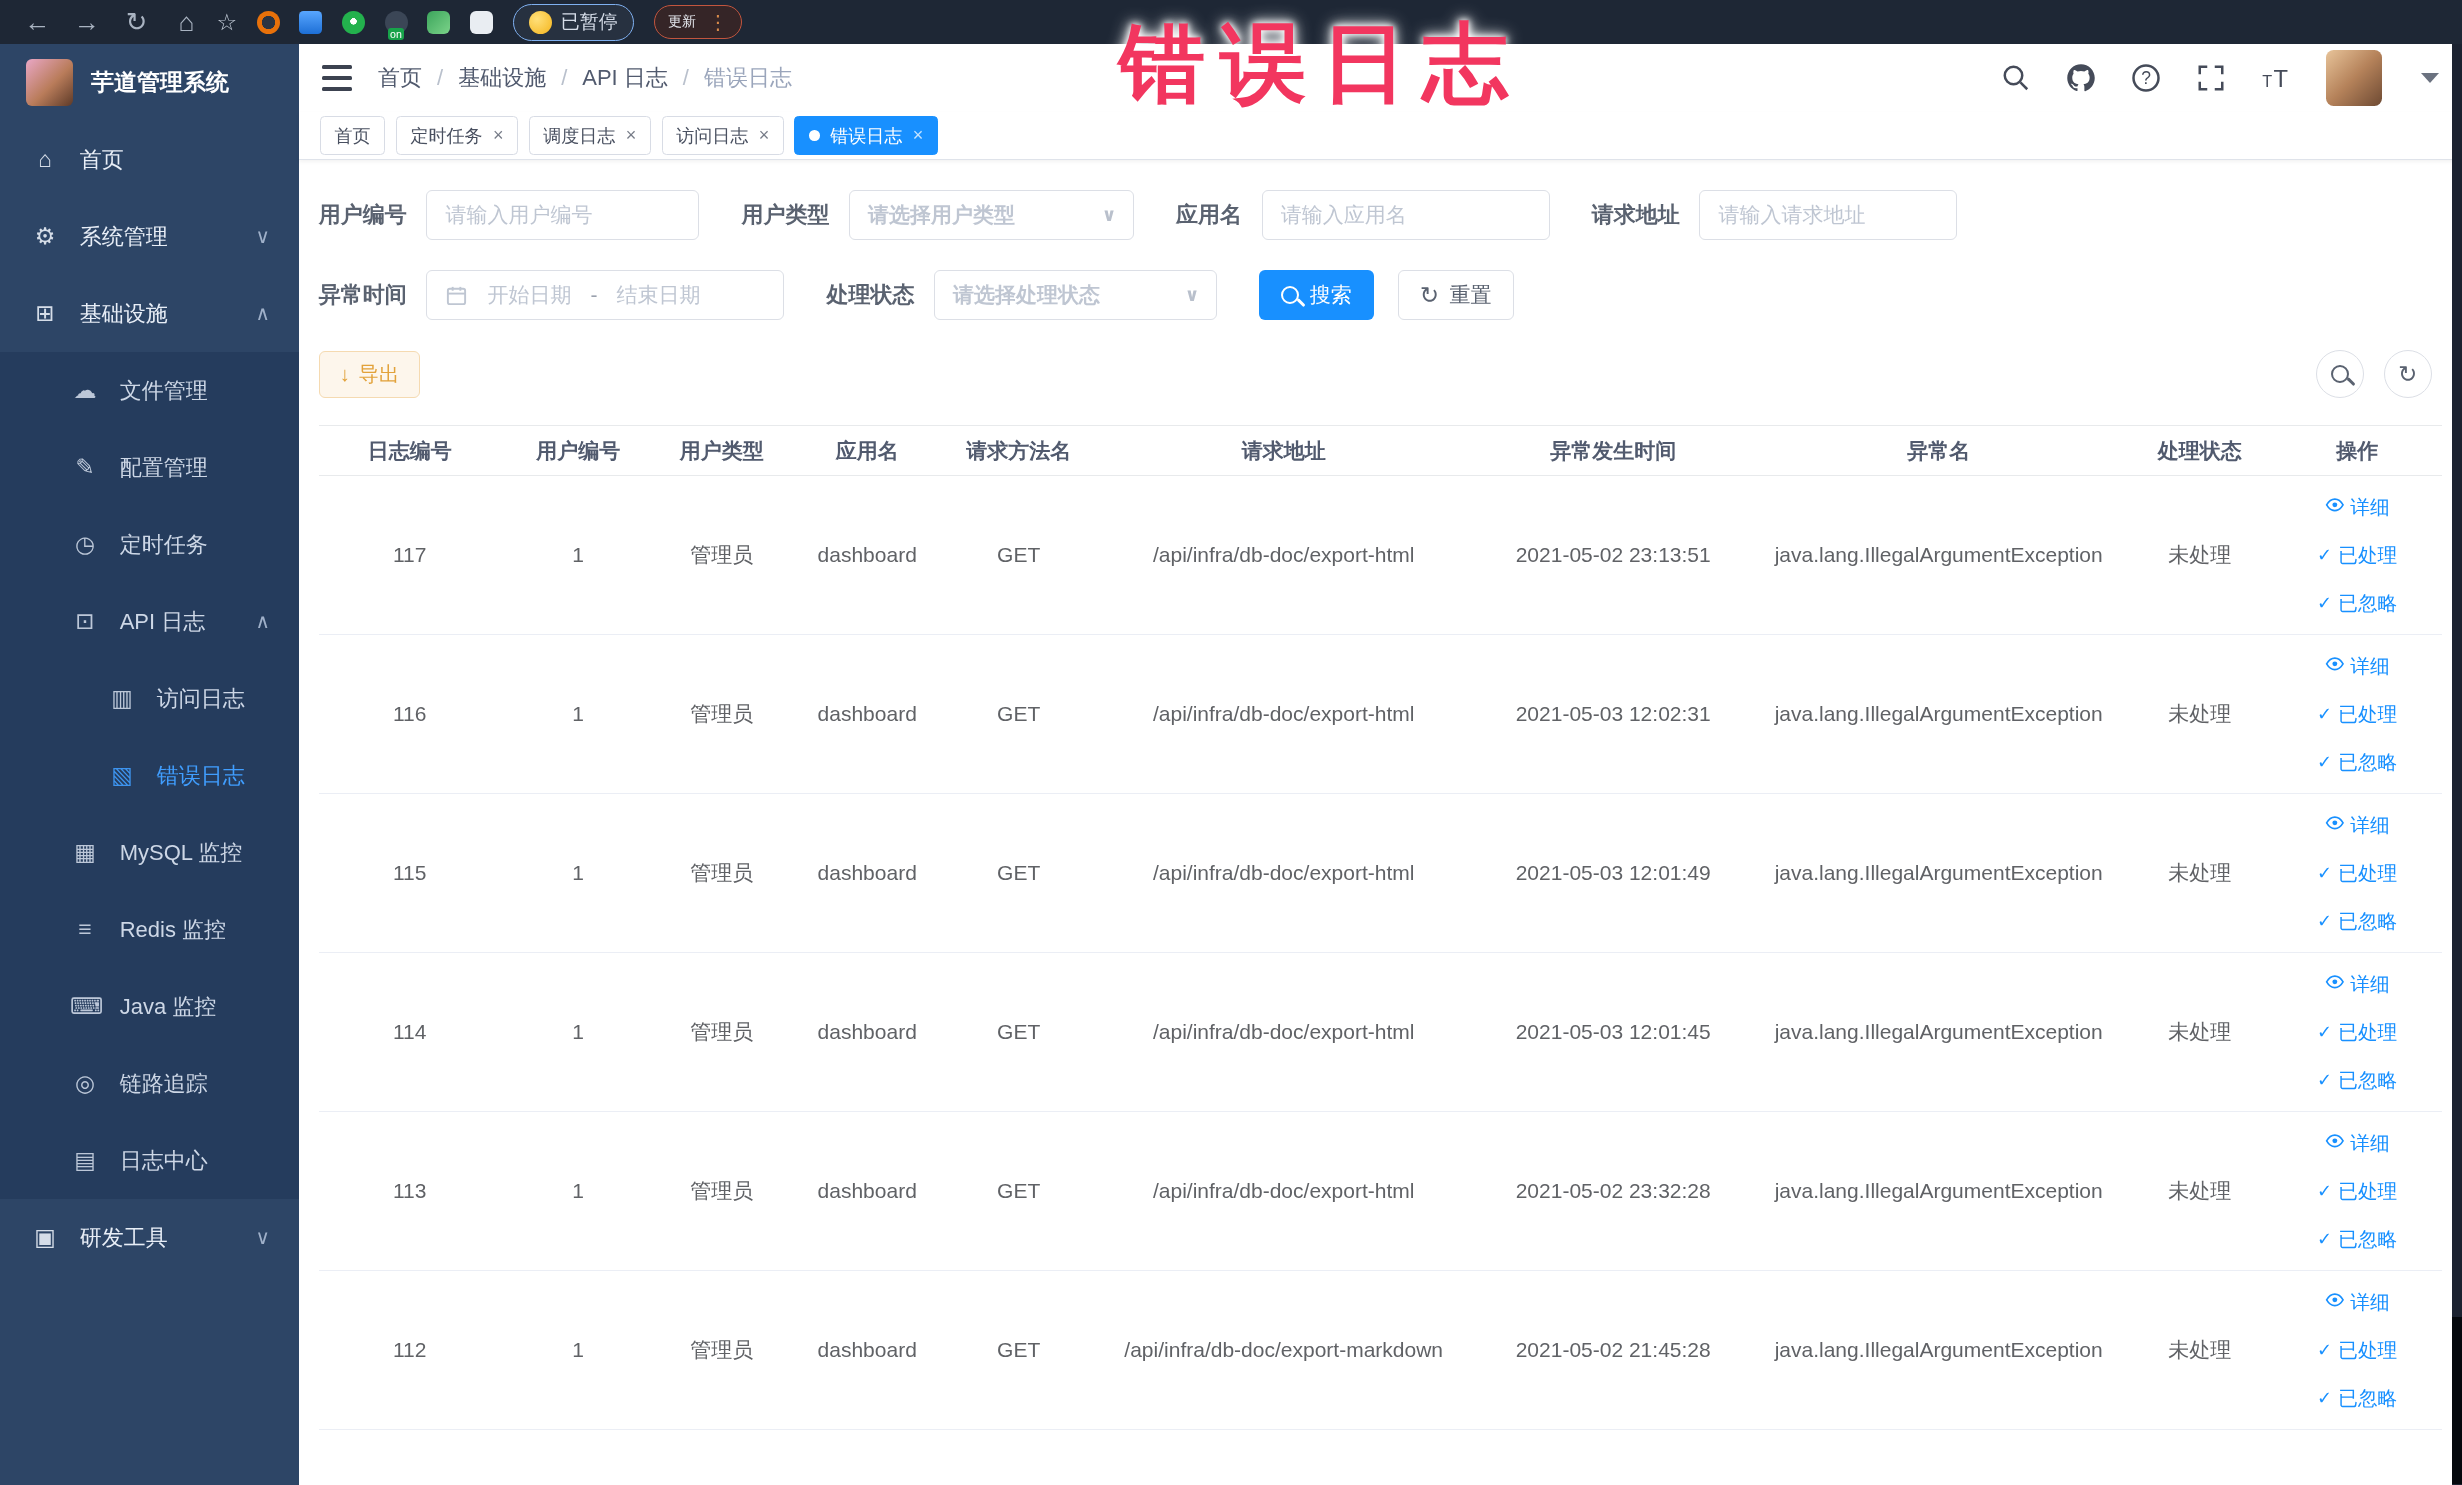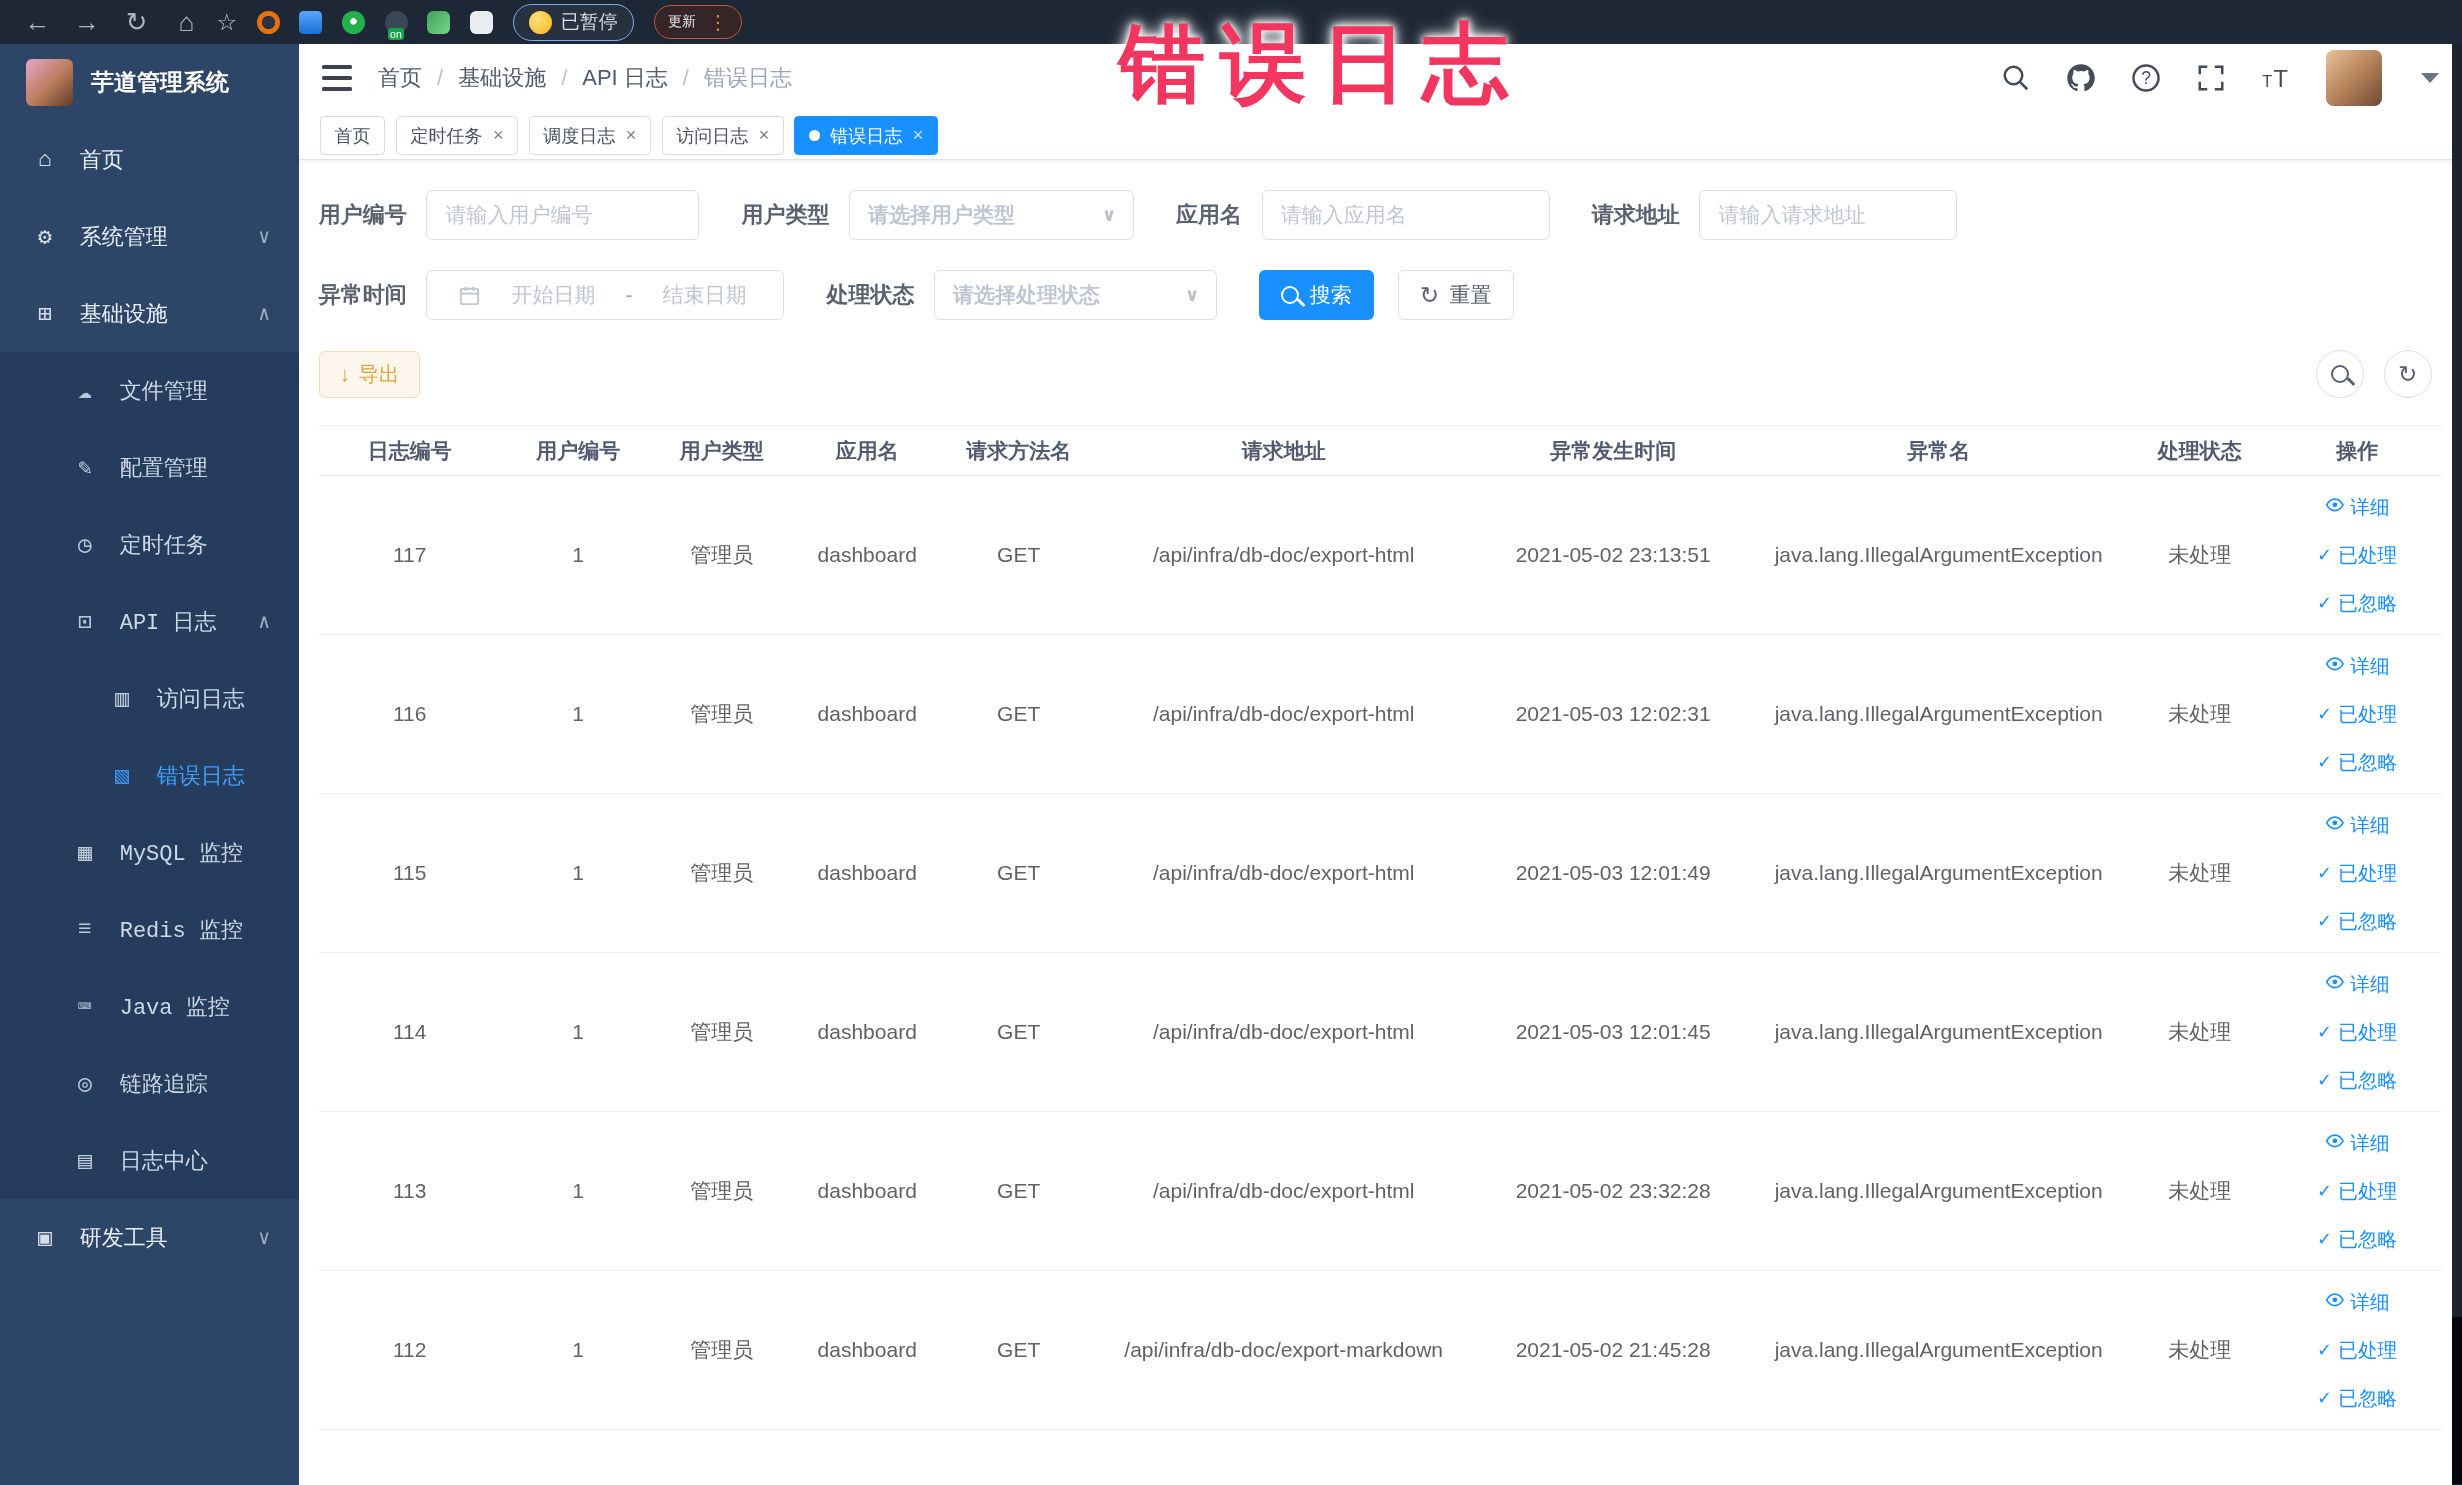--- a/index.html
+++ b/index.html
@@ -23,21 +23,21 @@
   .pill .face { width:23px; height:23px; border-radius:50%; background:radial-gradient(circle at 35% 35%, #ffe07a, #f5b51c); }
   .pill-text { color:#d6dde8; font-size:19px; }
   .update-btn { display:flex; align-items:center; gap:12px; border:1.5px solid #c2553e; border-radius:19.7px; padding:4.5px 13.6px; background:#352527; }
   .update-text { color:#e6e9ef; font-size:14px; }
   .kebab { color:#d88a4a; font-size:19.7px; letter-spacing:0; }
 
   
   .app { display:flex; height:1442px; }
 
   
-  .sidebar { width:299px; background:#2d4566; flex:none; overflow:hidden;font-family:Liberation Mono, monospace; }
+  .sidebar { width:299px; background:#2d4566; flex:none; overflow:hidden; }
   .logo-row { height:77px; display:flex; align-items:center; gap:18px; padding:0 26px; }
   .logo-img { width:47px; height:47px; border-radius:6px; background:linear-gradient(135deg,#e9a7c6 0%,#b97c5a 55%,#5d3a28 100%); flex:none; }
   .logo-title { color:#fff; font-size:23px; font-weight:700; white-space:nowrap; }
   .menu-item { height:77px; display:flex; align-items:center; gap:19.7px; padding:0 30px; font-size:22px; color:#cdd7e6; position:relative; cursor:pointer; white-space:nowrap; }
   .menu-item.lvl1 { color:#e8eef7; }
   .menu-item.lvl2 { padding-left:70px; }
   .menu-item.lvl3 { padding-left:107px; }
   .menu-item.submenu { background:#253c5d; }
   .menu-item.active { color:#409eff; }
   .mi-icon { width:30px; text-align:center; font-size:23px; opacity:.9; flex:none; }
@@ -68,21 +68,21 @@
 
   .content { padding:30px 19.7px 0 19.7px; flex:1; position:relative; }
 
   .filter-row { display:flex; align-items:center; margin-bottom:30px; }
   .f-item { display:flex; align-items:center; margin-right:42px; }
   .f-label { font-size:22px; color:#5a6270; font-weight:700; margin-right:19.7px; white-space:nowrap; }
   .f-input { height:50px; border:1.5px solid #dcdfe6; border-radius:6px; font-size:21px; color:#606266; padding:0 18px; background:#fff; outline:none; font-family:inherit; }
   .f-input::placeholder { color:#bfc6d2; }
   .f-select { height:50px; border:1.5px solid #dcdfe6; border-radius:6px; display:flex; align-items:center; padding:0 18px; background:#fff; color:#bfc6d2; font-size:21px; position:relative;font-weight:bold; }
   .f-select .sel-arrow { position:absolute; right:16.7px; color:#b9c0cc; font-size:18px; }
-  .f-date { height:50px; width:358px; border:1.5px solid #dcdfe6; border-radius:6px; display:flex; align-items:center; padding:0 31px; gap:30px; color:#bfc6d2; font-size:21px; background:#fff; }
+  .f-date { height:50px; width:358px; border:1.5px solid #dcdfe6; border-radius:6px; display:flex; align-items:center; padding:0 18px; gap:19px; color:#bfc6d2; font-size:21px; background:#fff; }
   .cal-ic { width:23px; height:23px; flex:none; }
   .cal-ic svg { width:100%; height:100%; }
   .date-sep { color:#9aa1ad; }
 
   .btn { height:50px; border-radius:6px; display:flex; align-items:center; gap:10.6px; font-size:21px; padding:0 21px; cursor:pointer; border:1.5px solid transparent; white-space:nowrap; }
   .btn-search { background:#1890ff; color:#fff; }
   .btn-reset { background:#fff; color:#5a6270; border-color:#dcdfe6; margin-left:24px; }
   .mag { width:18px; height:18px; border:2.3px solid currentColor; border-radius:50%; position:relative; flex:none; }
   .mag::after { content:""; position:absolute; width:9.8px; height:3px; background:currentColor; transform:rotate(45deg); right:-8.3px; bottom:-2.3px; border-radius:1.5px; }
   .refresh-g { font-size:23px; line-height:1; }

